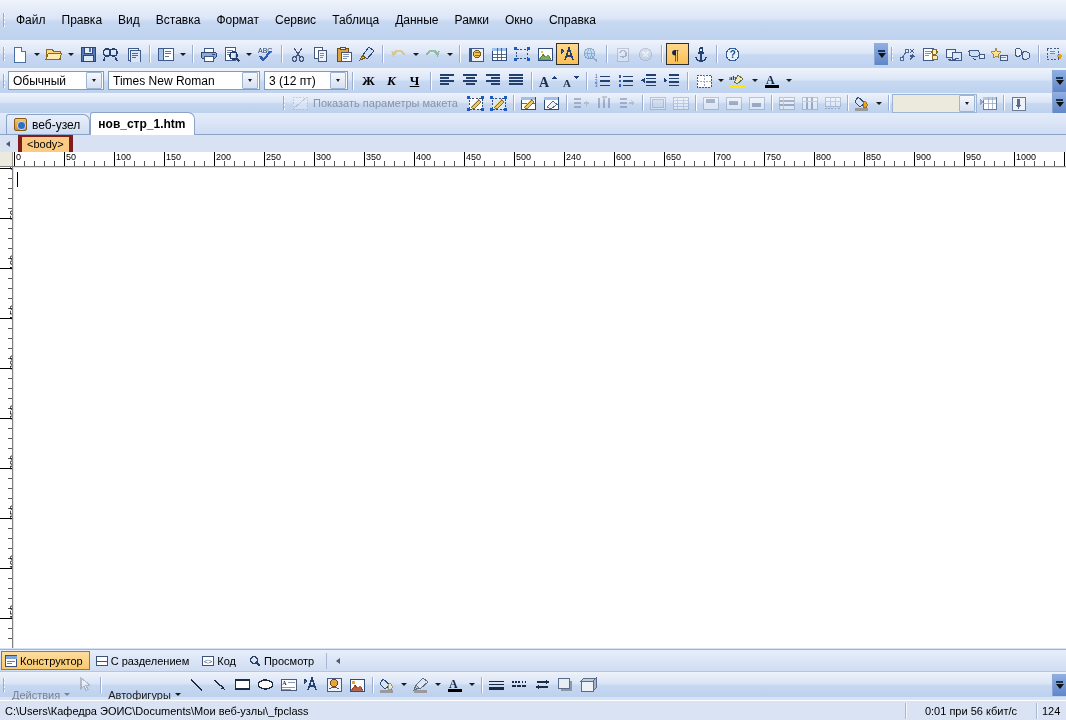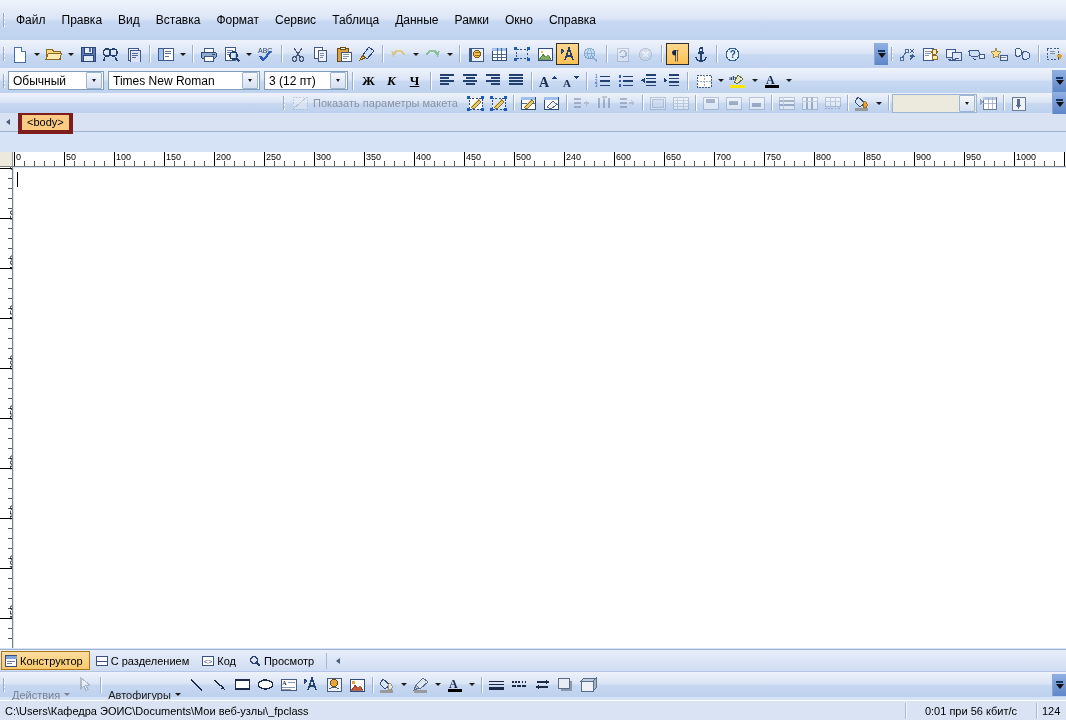--- a/index.html
+++ b/index.html
@@ -862,20 +862,29 @@
           <path d="M4 8.5 L7.5 12.5 L11 8.5z" fill="#5a6c8c"></path>
         </svg>
     </div>
 
     <div class="tb-overflow">
         <span class="l"></span>
         <span class="t"></span>
       </div>
   </div>
 
+  <div id="tabstrip">
+    <div class="dtab">
+      <span class="globe-ic"></span>
+      <span>веб-узел</span>
+    </div>
+    <div class="dtab active">
+      <span>нов_стр_1.htm</span>
+    </div>
+  </div>
 
   <div id="tagbar">
     <div class="tag-scroll">
         <span class="tri-l"></span>
       </div>
     <div class="bodytag">&lt;body&gt;</div>
   </div>
 
   <div id="hruler">
     <div class="rgrip"></div>

